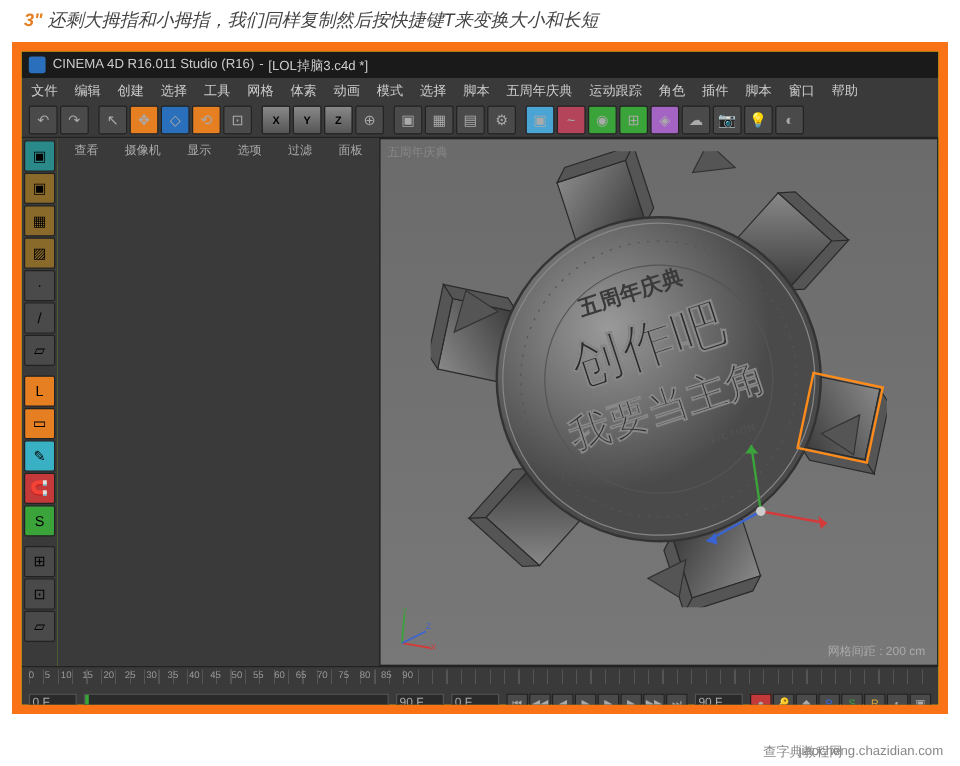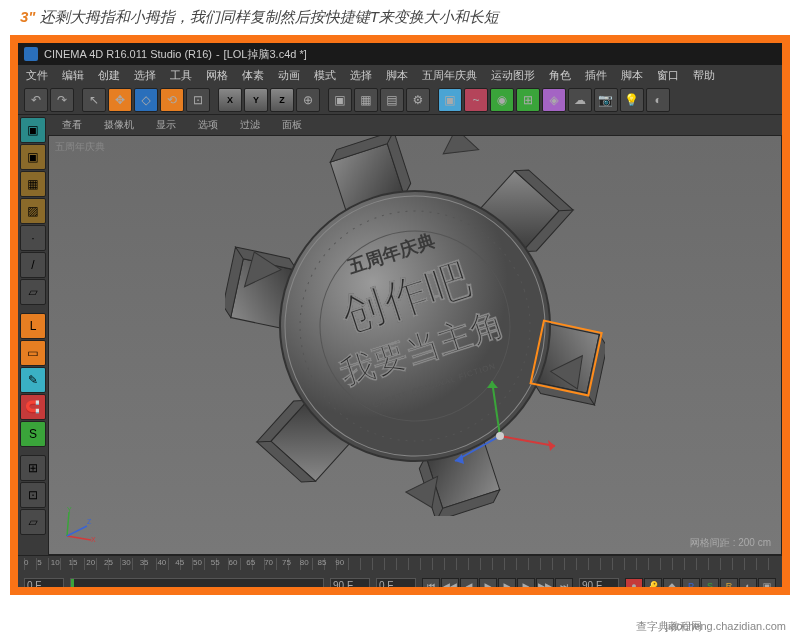--- a/index.html
+++ b/index.html
@@ -20,21 +20,21 @@
 .content-area{display:flex;height:440px}
 .side-toolbar{width:30px;background:#3a3a3a;display:flex;flex-direction:column;gap:1px;padding:2px}
 .side-btn{width:26px;height:26px;background:#4a4a4a;border:1px solid #222;border-radius:2px;display:flex;align-items:center;justify-content:center;font-size:12px}
 .side-btn.cube-teal{background:#2a8a8a}
 .side-btn.cube-brown{background:#8a6a2a}
 .side-btn.orange{background:#e67e22;color:#000}
 .side-btn.aqua{background:#3ab0c4}
 .side-btn.red{background:#c43a3a}
 .side-btn.green{background:#3aa43a}
 .side-spacer{height:6px}
-.viewport-wrap{flex:1;display:flex;flex-direction:column;background:#3a3a3a}
+.viewport-wrap{flex:1;display:flex;flex-direction:row;background:#3a3a3a}
 .vp-header{height:20px;background:#3a3a3a;display:flex;align-items:center;padding:0 8px;gap:10px;color:#aaa;font-size:10px}
 .vp-tab{padding:1px 6px}
 .viewport{flex:1;background:linear-gradient(#6b6b6b,#787878);position:relative;overflow:hidden;border:1px solid #222}
 .vp-label{position:absolute;top:4px;left:6px;color:#888;font-size:10px}
 .vp-footer{position:absolute;bottom:4px;right:10px;color:#aaa;font-size:10px}
 .axis-gizmo{position:absolute;bottom:10px;left:10px;width:40px;height:40px}
 .badge{position:absolute;top:50%;left:50%;transform:translate(-50%,-55%);width:380px;height:380px}
 .timeline{height:44px;background:#3a3a3a;border-top:1px solid #222;padding:2px 6px;font-size:10px;color:#aaa}
 .tl-row{display:flex;align-items:flex-start;gap:6px;height:20px}
 .tl-input{width:40px;height:14px;background:#2a2a2a;border:1px solid #555;color:#aaa;font-size:10px;padding:0 2px}
@@ -70,21 +70,21 @@
     <span>创建</span>
     <span>选择</span>
     <span>工具</span>
     <span>网格</span>
     <span>体素</span>
     <span>动画</span>
     <span>模式</span>
     <span>选择</span>
     <span>脚本</span>
     <span>五周年庆典</span>
-    <span>运动图形</span>
+    <span>运动跟踪</span>
     <span>角色</span>
     <span>插件</span>
     <span>脚本</span>
     <span>窗口</span>
     <span>帮助</span>
   </div>
 
   <div class="toolbar-main">
     <div class="tb-btn">↶</div>
     <div class="tb-btn">↷</div>

